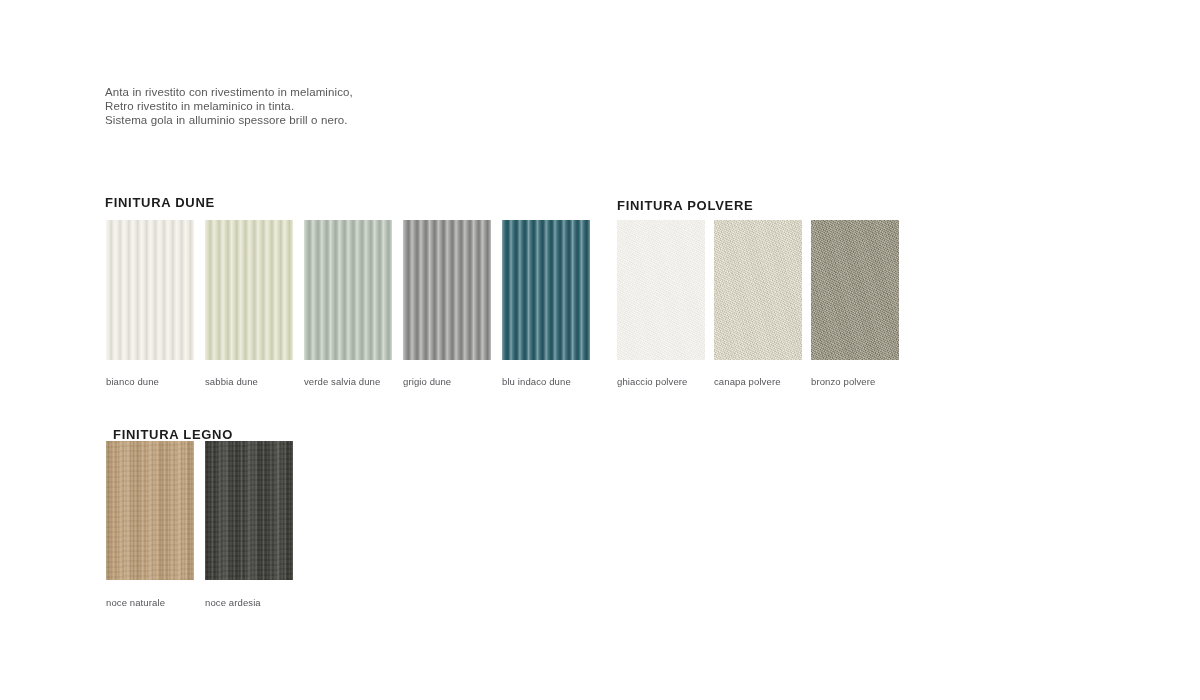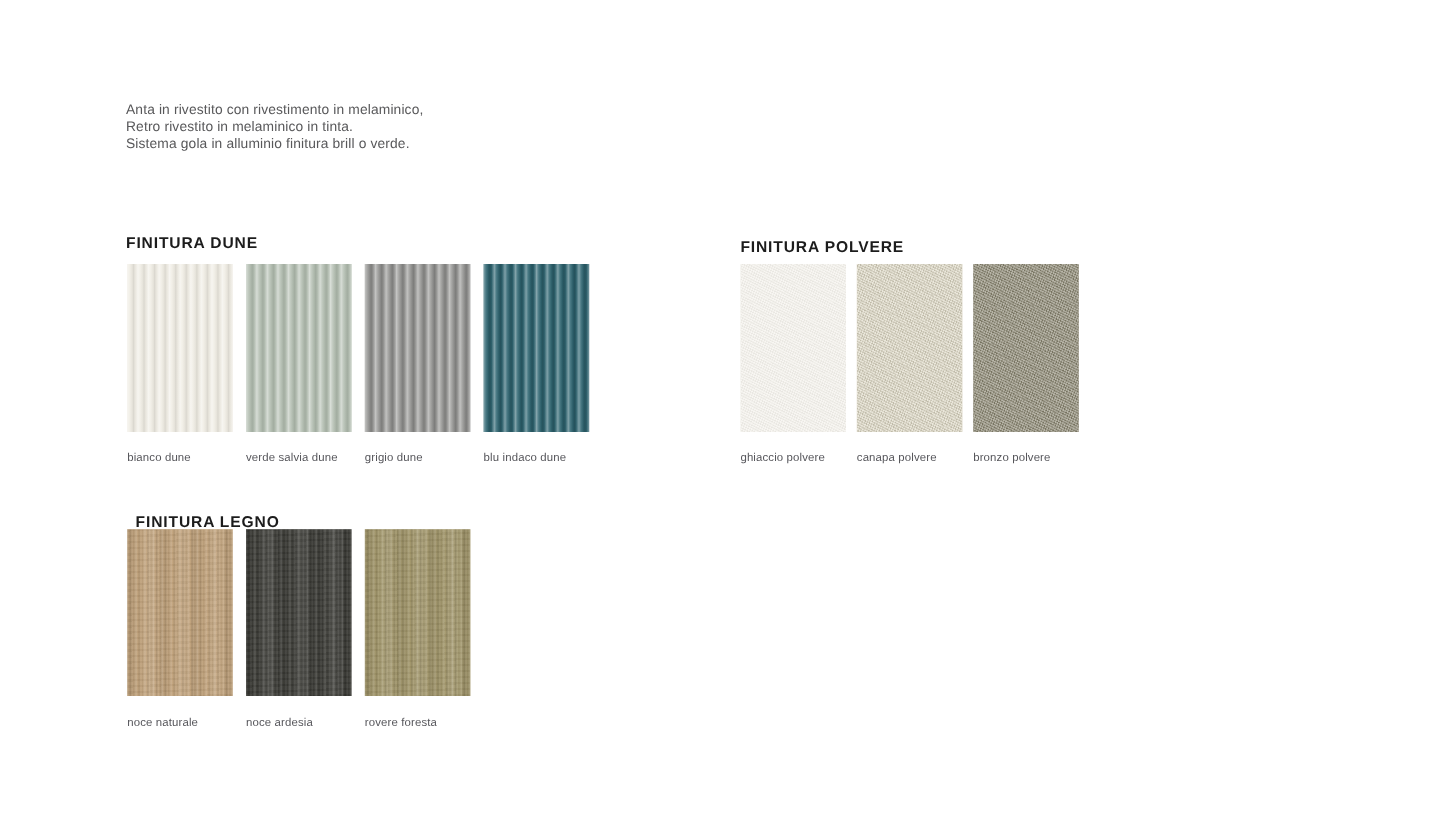--- a/index.html
+++ b/index.html
@@ -140,34 +140,38 @@
     white-space: nowrap;
   }
   #group-legno .swatch-label { margin-top: 17px; }
 </style>
 </head>
 <body>
 
 <div id="intro">
   <div>Anta in rivestito con rivestimento in melaminico,</div>
   <div>Retro rivestito in melaminico in tinta.</div>
-  <div>Sistema gola in alluminio finitura brill o verde.</div>
+  <div>Sistema gola in alluminio spessore brill o nero.</div>
 </div>
 
 <div class="section-title" id="title-dune">FINITURA DUNE</div>
 <div class="section-title" id="title-polvere">FINITURA POLVERE</div>
 <div class="section-title" id="title-legno">FINITURA LEGNO</div>
 
 <div class="group" id="group-dune">
   <div class="row">
     <div class="cell">
       <div class="swatch dune-swatch flute" style="background-color: rgb(239, 236, 227);"></div>
       <div class="swatch-label">bianco dune</div>
     </div>
     <div class="cell">
+      <div class="swatch dune-swatch flute" style="background-color: rgb(220, 221, 194);"></div>
+      <div class="swatch-label">sabbia dune</div>
+    </div>
+    <div class="cell">
       <div class="swatch dune-swatch flute" style="background-color: rgb(178, 189, 176);"></div>
       <div class="swatch-label">verde salvia dune</div>
     </div>
     <div class="cell">
       <div class="swatch dune-swatch flute flute-strong" style="background-color: rgb(154, 154, 152);"></div>
       <div class="swatch-label">grigio dune</div>
     </div>
     <div class="cell">
       <div class="swatch dune-swatch flute flute-strong" style="background-color: rgb(47, 102, 114);"></div>
       <div class="swatch-label">blu indaco dune</div>
@@ -195,18 +199,14 @@
 <div class="group" id="group-legno">
   <div class="row">
     <div class="cell">
       <div class="swatch legno-swatch grain" style="background-color: rgb(192, 161, 121);"></div>
       <div class="swatch-label">noce naturale</div>
     </div>
     <div class="cell">
       <div class="swatch legno-swatch grain" style="background-color: rgb(58, 58, 53);"></div>
       <div class="swatch-label">noce ardesia</div>
     </div>
-    <div class="cell">
-      <div class="swatch legno-swatch grain" style="background-color: rgb(160, 148, 104);"></div>
-      <div class="swatch-label">rovere foresta</div>
-    </div>
   </div>
 </div>
 
 </body></html>

